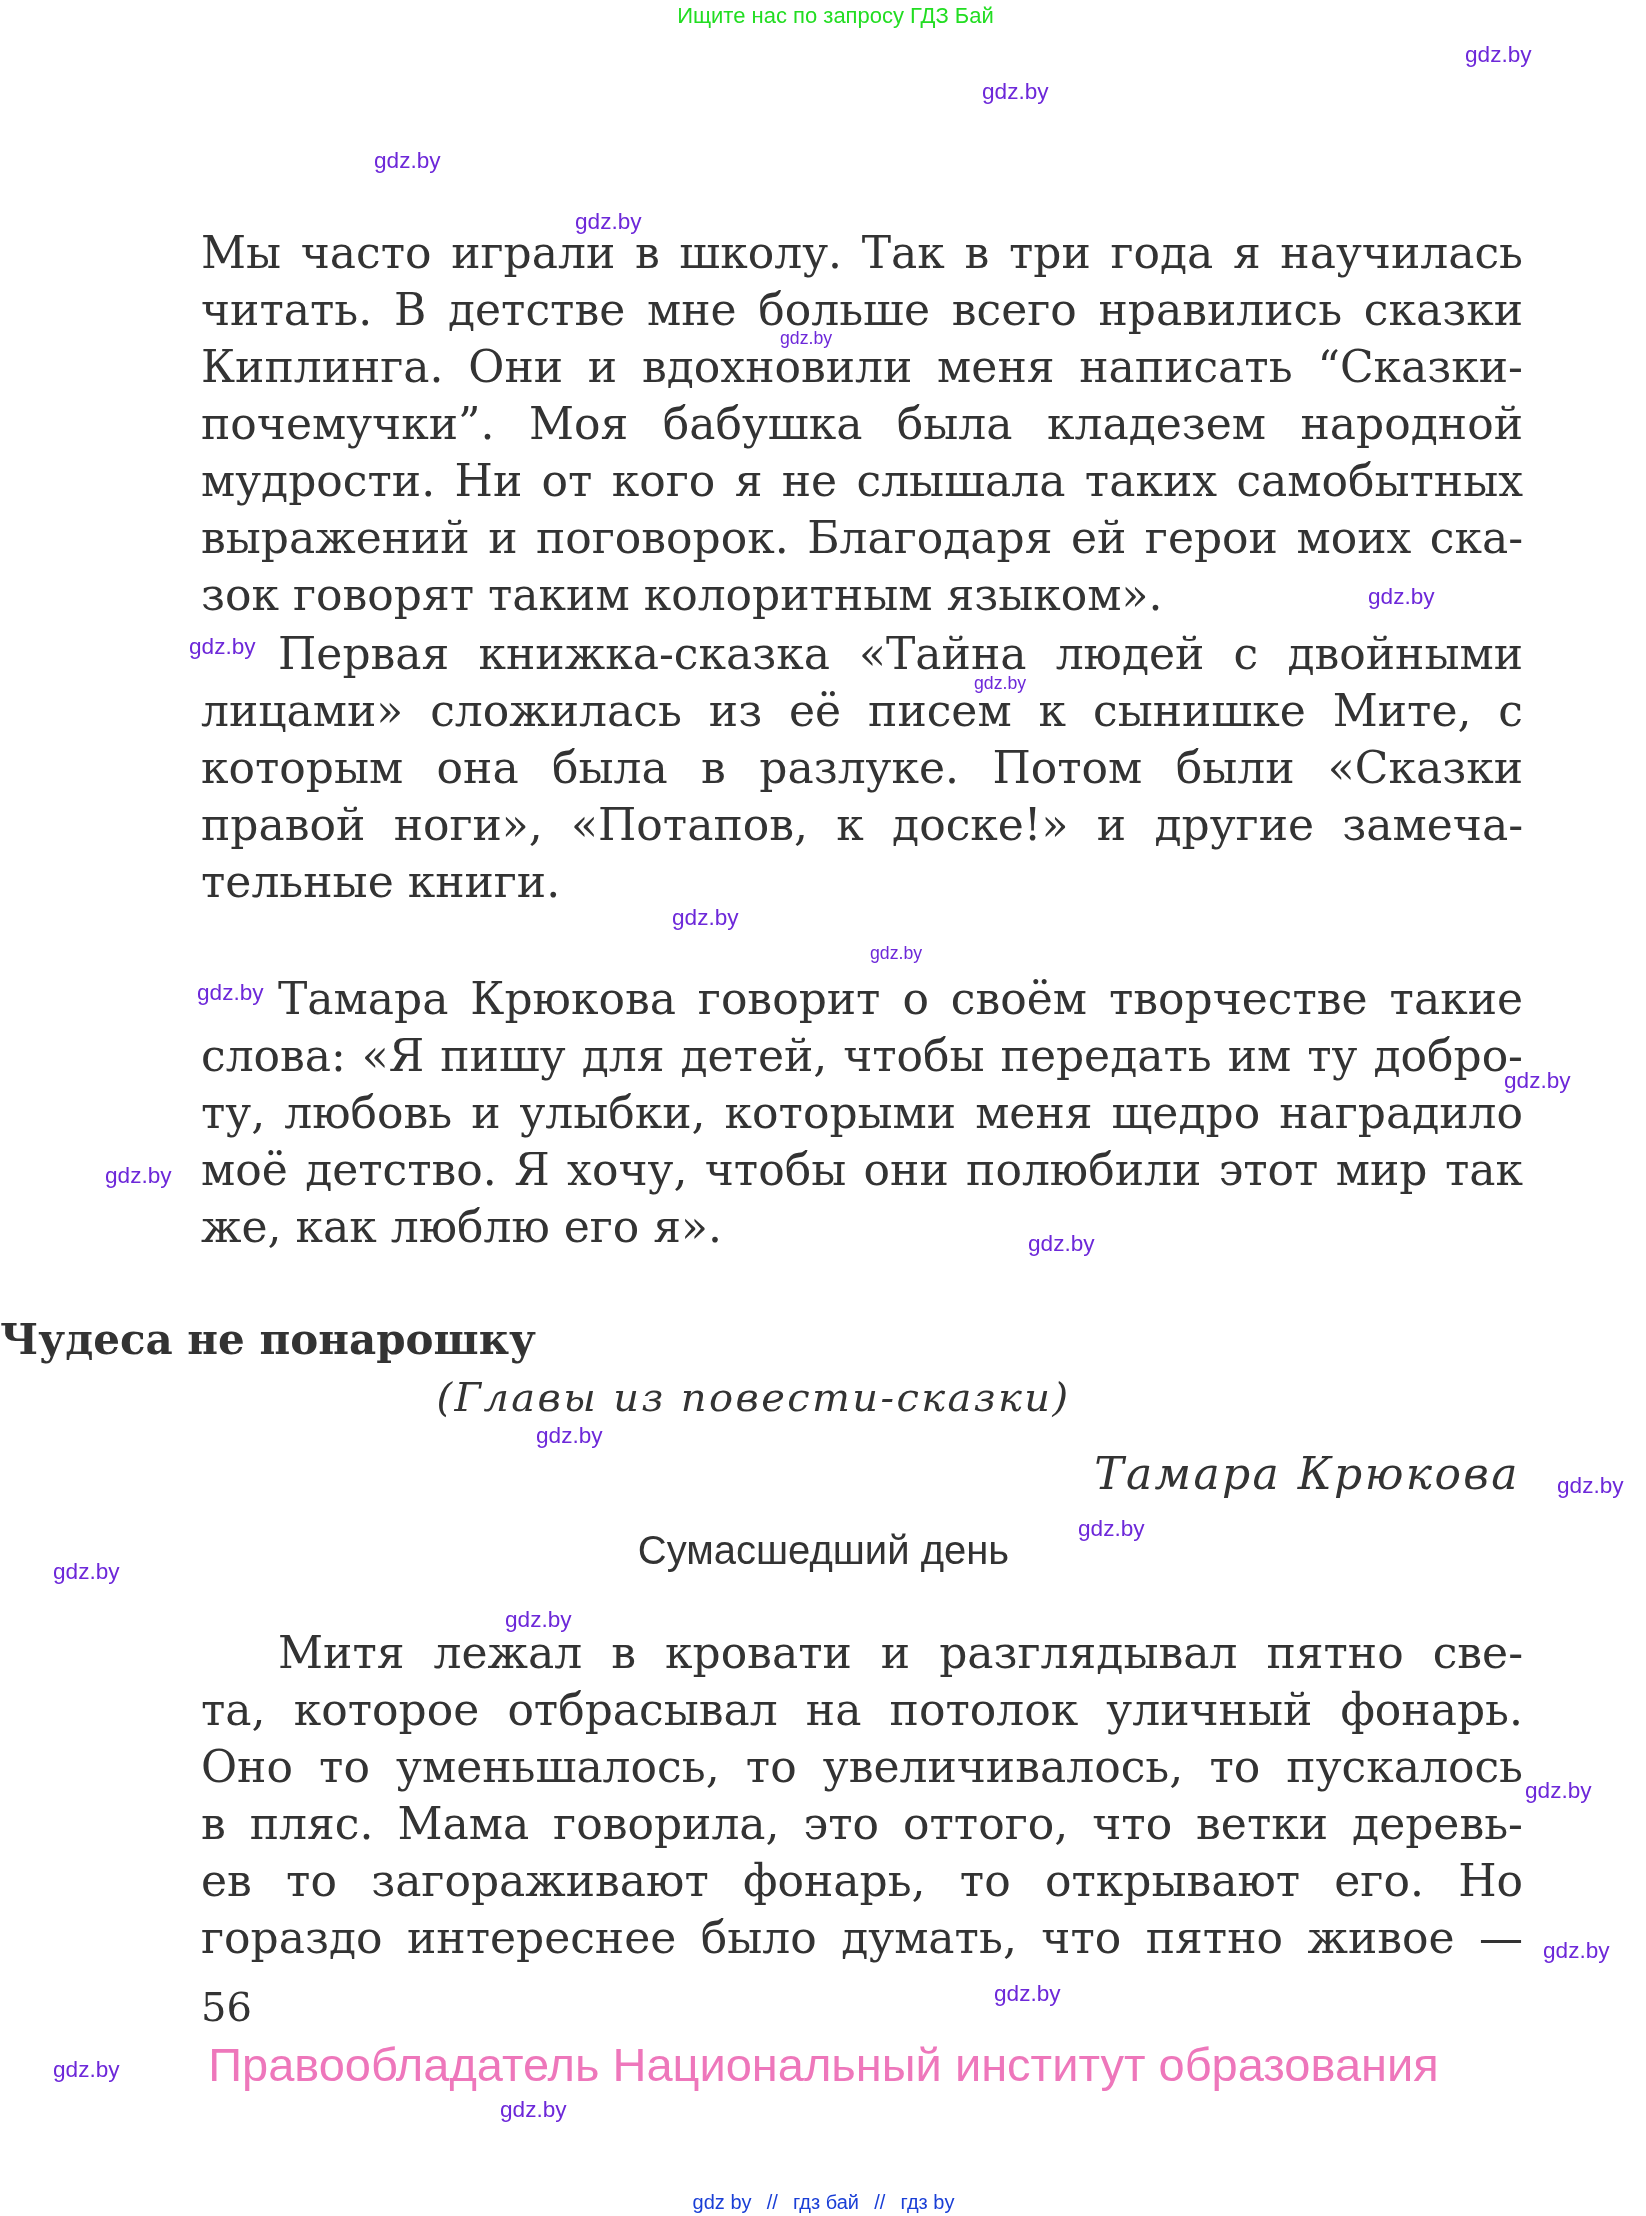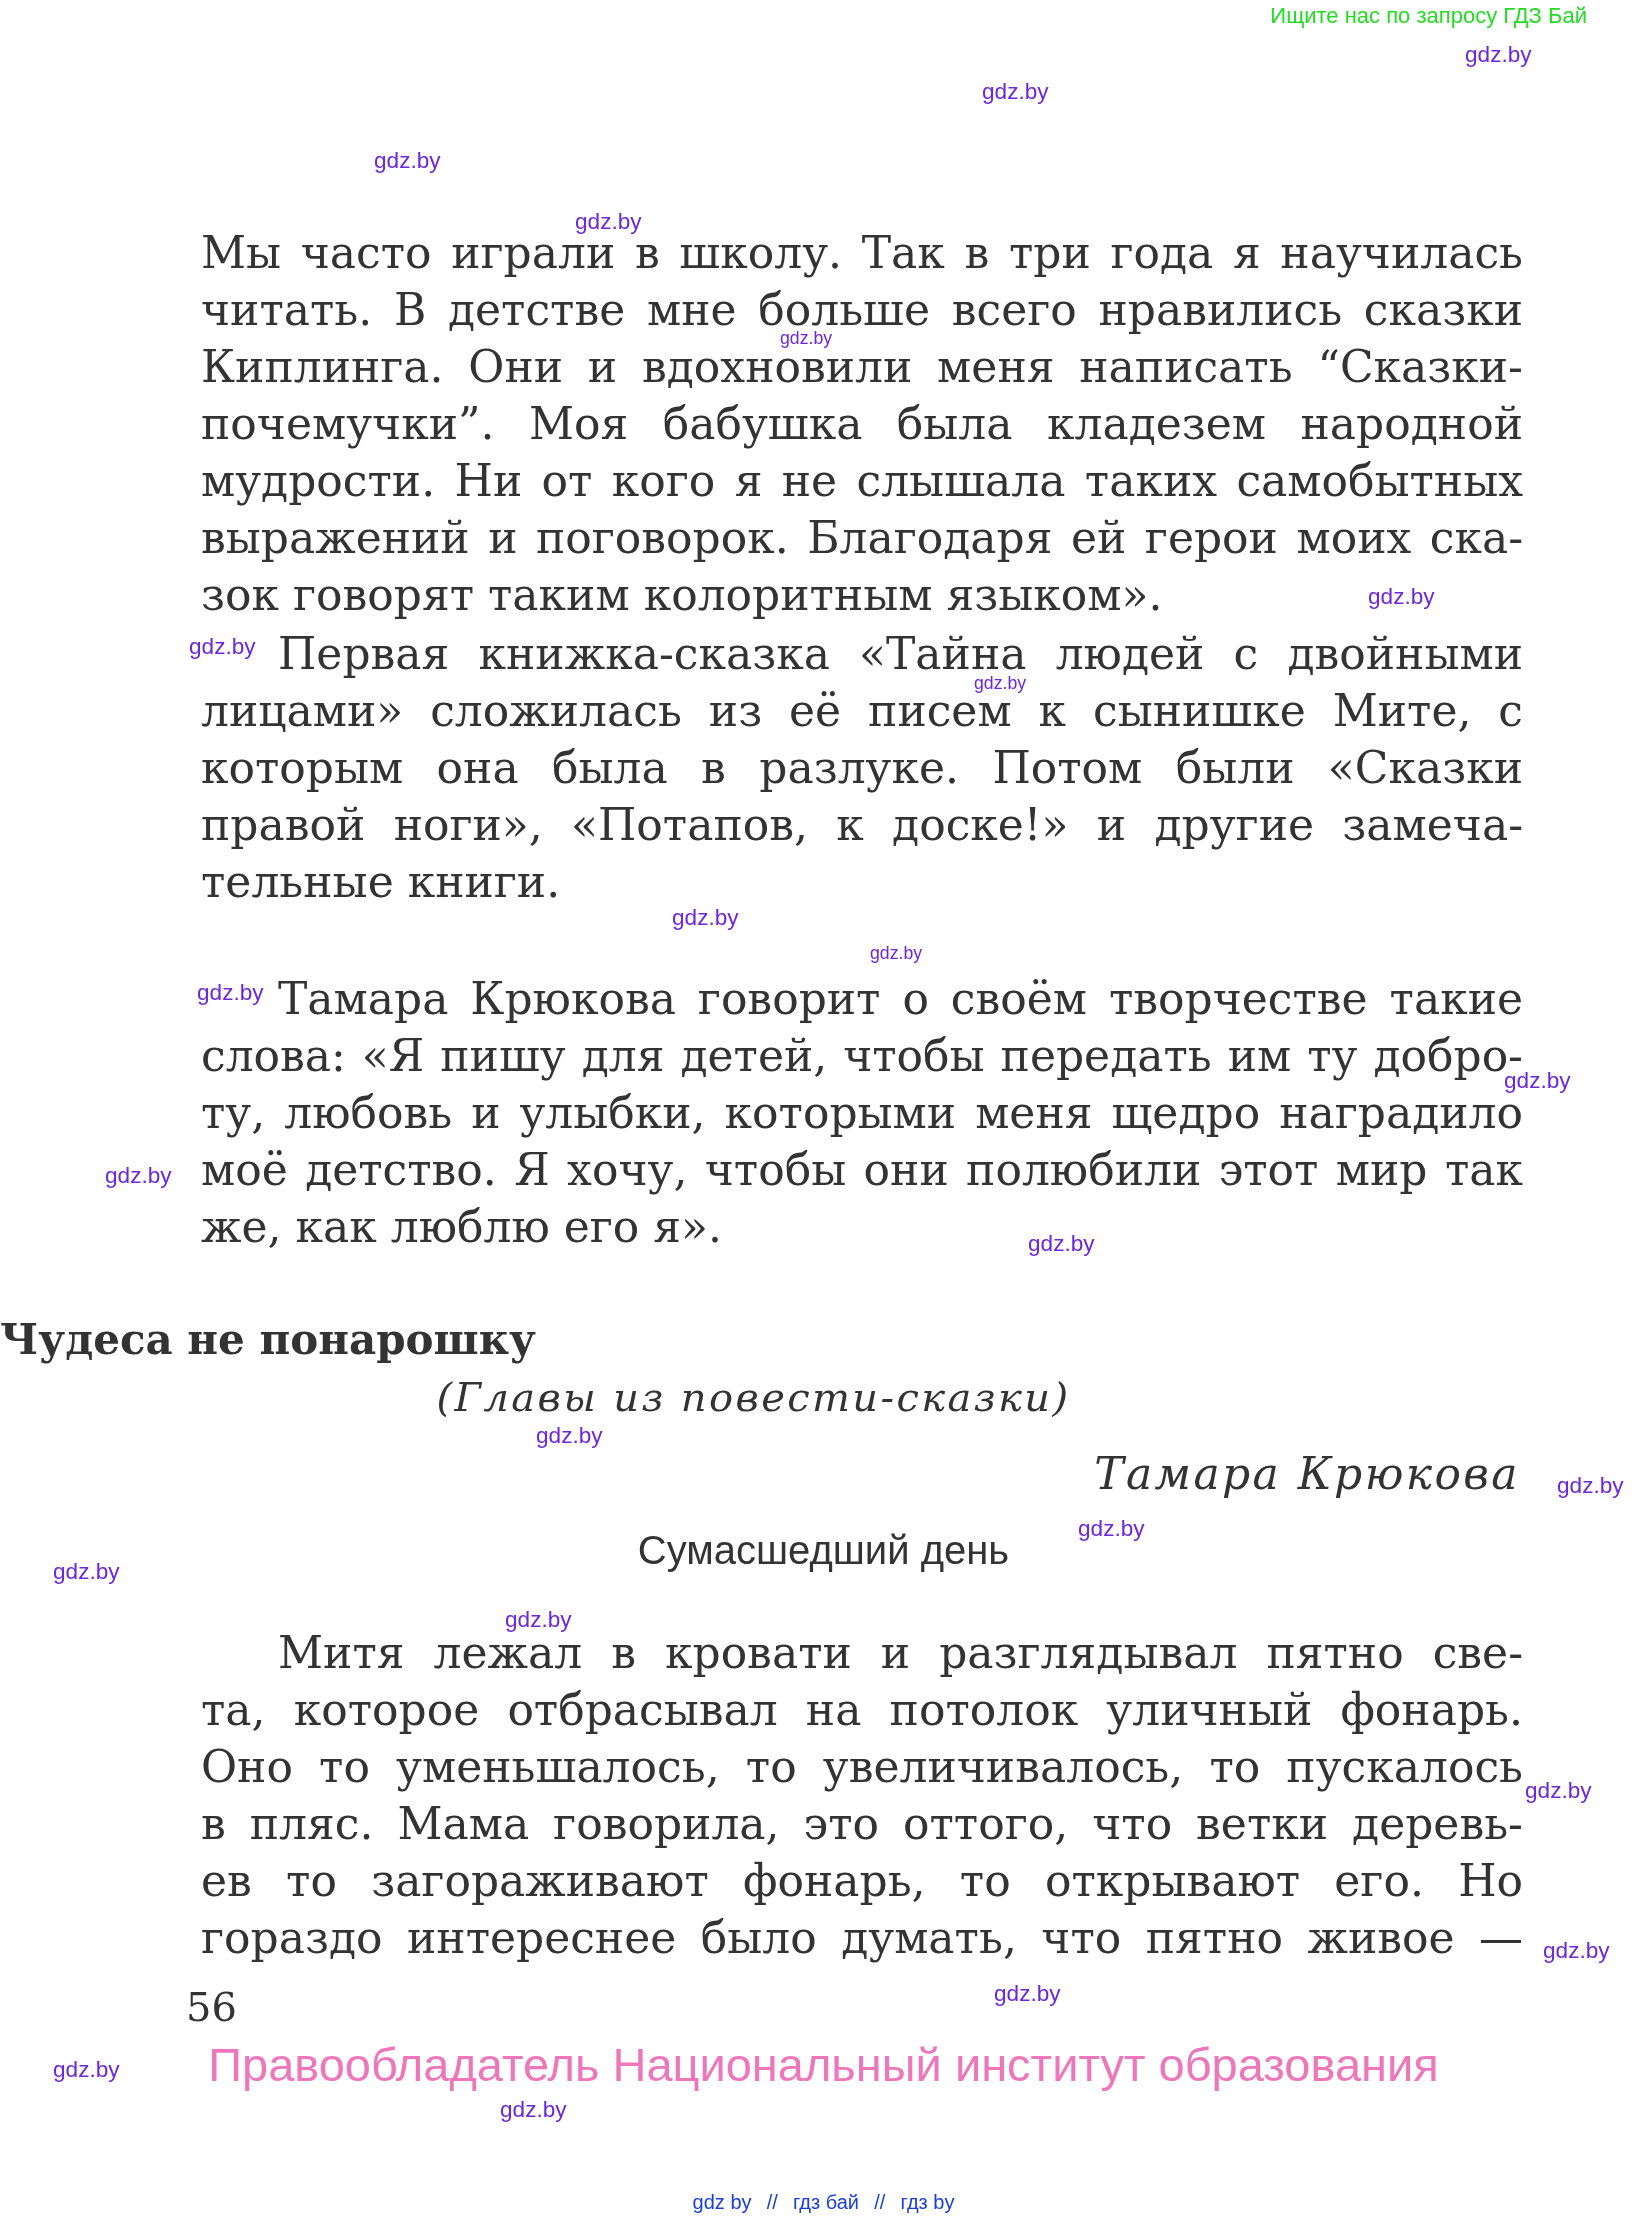--- a/index.html
+++ b/index.html
@@ -1,21 +1,21 @@
 <!DOCTYPE html>
 <html style="font-size:13px"><head>
 <meta charset="utf-8">
 <style>
   html, body { margin: 0; padding: 0; background: #ffffff; }
   body { width: 1647px; height: 2216px; position: relative; overflow: hidden; }
   .page { position: absolute; left: 0; top: 0; width: 1647px; height: 2216px; }
 
   .top-banner {
-    position: absolute; top: 3.2px; left: 0; width: 1587px; text-align: right;
-    font-family: "Liberation Sans", sans-serif; font-size: 22px; color: #22dd22;
+    position: absolute; top: 3.2px; left: 0; width: 1587px; text-align: center;
+    font-family: "Liberation Sans", sans-serif; font-size: 22px; color: #22dd22; padding-left: 42px;
   }
 
   .wm {
     position: absolute; font-family: "Liberation Sans", sans-serif;
     font-size: 22.6px; color: #6d28d9; white-space: nowrap; line-height: 1;
   }
   .wm.small { font-size: 17.7px; }
 
   .text-col {
     position: absolute; left: 201px; width: 1322px;
@@ -43,21 +43,21 @@
     position: absolute; right: 127px; text-align: right;
     font-family: "DejaVu Serif", "Liberation Serif", serif; font-style: italic;
     color: #333333; font-size: 44px; letter-spacing: 2.4px; line-height: 1;
   }
   .chapter {
     position: absolute; left: 0; width: 1647px; text-align: center;
     font-family: "Liberation Sans", sans-serif;
     color: #333333; font-size: 40px; line-height: 1;
   }
   .page-number {
-    position: absolute; left: 186px; top: 1987px;
+    position: absolute; left: 201px; top: 1987px;
     font-family: "DejaVu Serif", "Liberation Serif", serif;
     color: #333333; font-size: 40px; line-height: 1;
   }
   .copyright {
     position: absolute; left: 0; width: 1647px; top: 2041px; text-align: center;
     font-family: "Liberation Sans", sans-serif; color: #ee77bb; font-size: 47px; line-height: 1;
   }
   .footer-links {
     position: absolute; left: 0; width: 1647px; top: 2192px; text-align: center;
     font-family: "Liberation Sans", sans-serif; color: #1a3fd6; font-size: 20px; line-height: 1;

